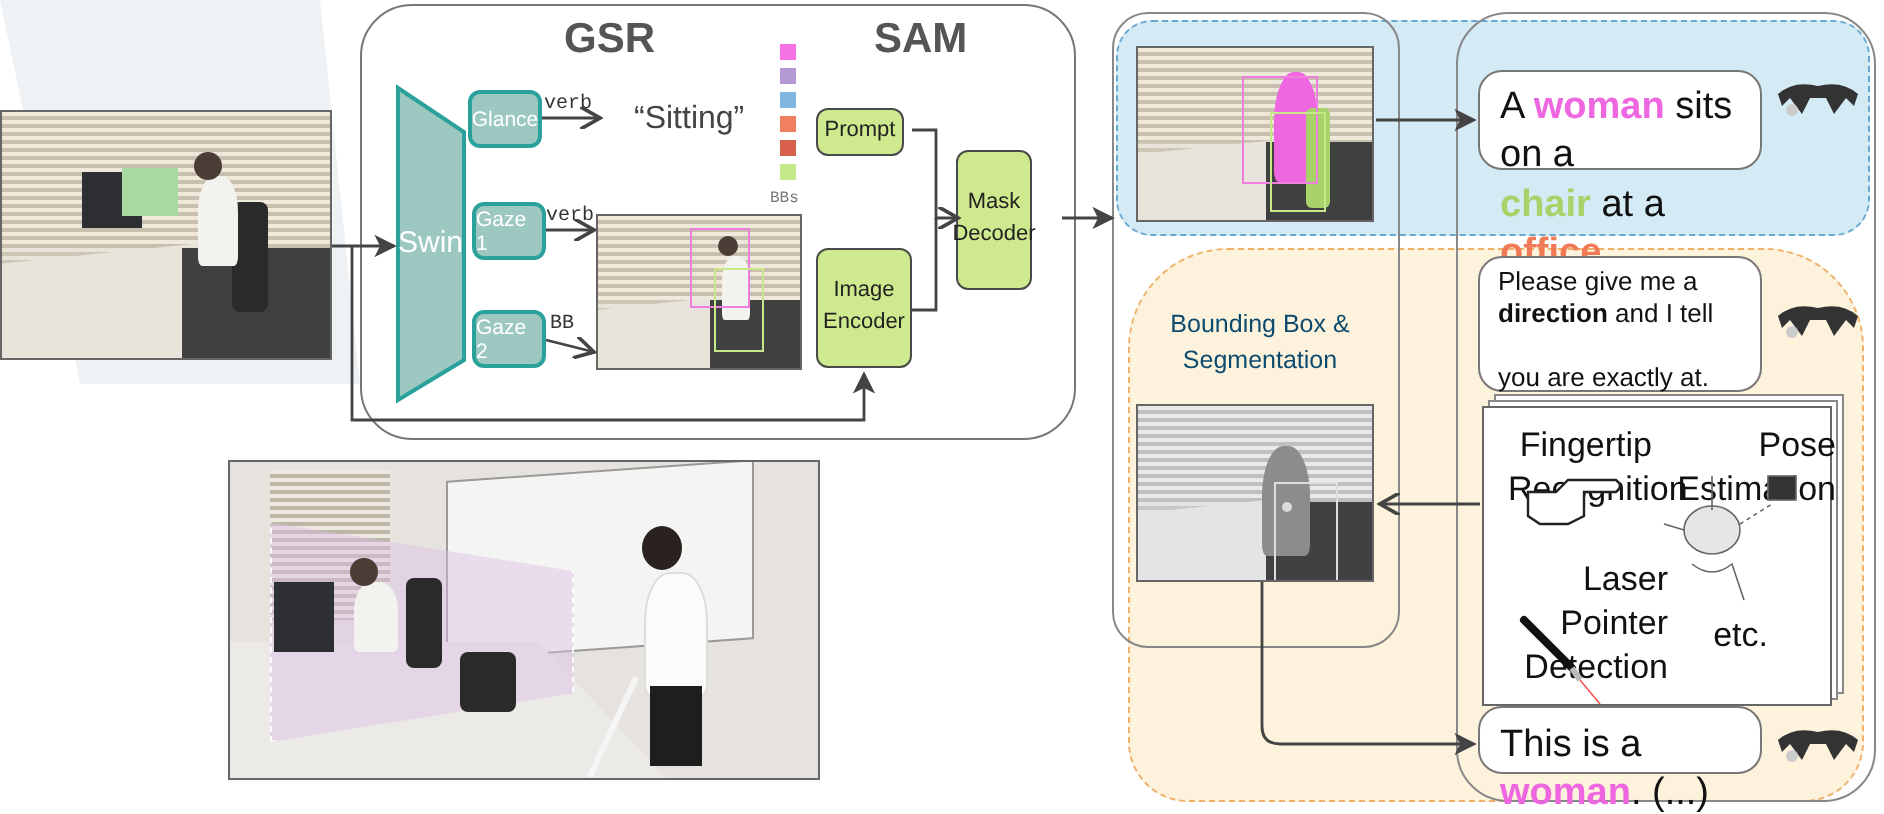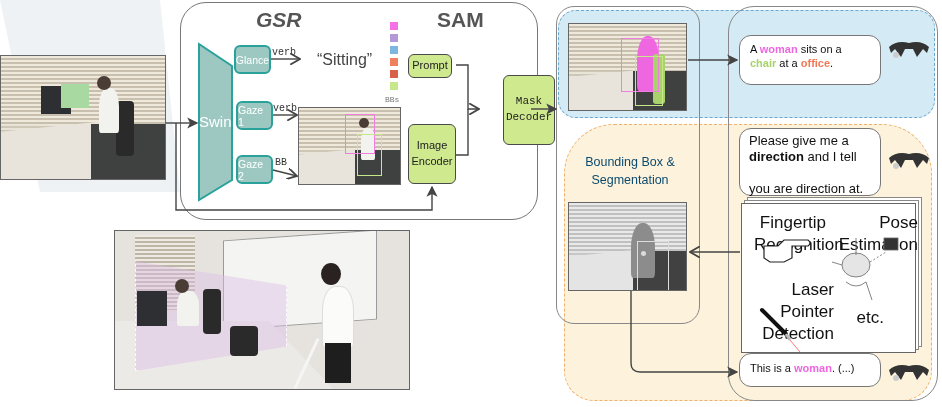--- a/index.html
+++ b/index.html
@@ -43,21 +43,21 @@
   
   .region-blue { left:558px; top:10px; width:377px; height:108px; background:#d4eaf4;
       border:1.5px dashed #6aa9cf; border-radius:18px; box-sizing:border-box; }
   .region-orange { left:564px; top:124px; width:368px; height:277px; background:#fdf3dd;
       border:1.5px dashed #f0b06a; border-radius:50px 50px 30px 30px; box-sizing:border-box; }
   .col-left { left:556px; top:6px; width:144px; height:318px; border:1.5px solid #888;
       border-radius:18px; box-sizing:border-box; }
   .col-right { left:728px; top:6px; width:210px; height:395px; border:1.5px solid #888;
       border-radius:26px; box-sizing:border-box; }
   .bubble { position:absolute; background:#fff; border:1.5px solid #777; border-radius:12px;
-      font-size:11px; line-height:1.28; padding:6px 10px; box-sizing:border-box; color:#111; }
+      font-size:19px; line-height:1.28; padding:6px 10px; box-sizing:border-box; color:#111; }
   .w-pink { color:#ee66e0; font-weight:bold; }
   .w-green { color:#a8d36a; font-weight:bold; }
   .w-orange { color:#f07a55; font-weight:bold; }
   .glasses { position:absolute; width:44px; height:22px; }
   .bbseg { position:absolute; font-size:12.5px; text-align:center; line-height:1.45; color:#0c4a6e; }
   .doc { position:absolute; left:741px; top:203px; width:175px; height:150px; background:#fff;
       border:1.5px solid #666; box-sizing:border-box; }
   .doc-shadow { position:absolute; background:#fff; border:1.2px solid #888; box-sizing:border-box; }
   .doc-lbl { position:absolute; font-size:17px; text-align:right; color:#111; line-height:1.3; }
   .shadow-tri { left:0; top:215px; width:180px; height:192px; }
@@ -90,21 +90,21 @@
   <div class="head" style="left:60px;top:48px;width:14px;height:14px;"></div>
   <div class="chair" style="left:88px;top:58px;width:18px;height:45px;"></div>
   <div class="chair" style="left:115px;top:95px;width:28px;height:30px;"></div>
   <div class="person" style="left:207px;top:55px;width:30px;height:60px;background:#fbfbf9;border:1px solid #ddd;"></div>
   <div style="position:absolute;left:210px;top:112px;width:26px;height:40px;background:#1e1e1e;"></div>
   <div class="head" style="left:206px;top:32px;width:20px;height:22px;background:#2a2220;"></div>
   <div style="position:absolute;left:190px;top:105px;width:3px;height:55px;background:#f5f5f5;transform:rotate(25deg);"></div>
 </div>
 
 <div class="abs panel-main"></div>
-<div class="abs hdr" style="left:256px;top:8px;font-style:italic;">GSR</div>
+<div class="abs hdr" style="left:282px;top:8px;">GSR</div>
 <div class="abs hdr" style="left:437px;top:8px;">SAM</div>
 
 <svg class="overlay" width="942" height="407">
   <polygon points="199,44 232,66 232,180 199,200" fill="#9cc8c1" stroke="#2aa19a" stroke-width="2"></polygon>
 </svg>
 <div class="abs" style="left:199px;top:113px;font-size:15px;color:#fff;">Swin</div>
 
 <div class="teal-box" style="left:234px;top:45px;width:37px;height:29px;">Glance</div>
 <div class="teal-box" style="left:236px;top:101px;width:37px;height:29px;">Gaze 1</div>
 <div class="teal-box" style="left:236px;top:155px;width:37px;height:29px;">Gaze 2</div>
@@ -130,21 +130,21 @@
   <div class="desk"></div>
   <div class="floor"></div>
   <div class="person" style="left:62px;top:20px;width:14px;height:32px;"></div>
   <div class="head" style="left:60px;top:10px;width:10px;height:10px;"></div>
   <div style="position:absolute;left:46px;top:6px;width:28px;height:38px;border:1px solid #f07ee0;"></div>
   <div style="position:absolute;left:58px;top:26px;width:23px;height:40px;border:1px solid #c6e888;"></div>
 </div>
 
 <div class="green-box" style="left:408px;top:54px;width:44px;height:24px;">Prompt</div>
 <div class="green-box" style="left:408px;top:124px;width:48px;height:60px;">Image Encoder</div>
-<div class="green-box" style="left:503px;top:75px;width:52px;height:70px;font-family:Liberation Mono, monospace;">Mask Decoder</div>
+<div class="green-box" style="left:478px;top:75px;width:38px;height:70px;">Mask Decoder</div>
 
 <div class="abs region-blue"></div>
 <div class="abs region-orange"></div>
 <div class="abs col-left"></div>
 <div class="abs col-right"></div>
 
 <div class="photo office-photo" style="left:568px;top:23px;width:119px;height:88px;">
   <div class="wall"></div>
   <div class="desk"></div>
   <div class="floor"></div>
@@ -166,21 +166,21 @@
 </div>
 
 <div class="bubble" style="left:739px;top:35px;width:142px;height:50px;">
   <span>A </span><span class="w-pink">woman</span><span> sits on a </span><br><span class="w-green">chair</span><span> at a </span><span class="w-orange">office</span><span>.</span>
 </div>
 
 <div class="bubble" style="left:739px;top:128px;width:142px;height:68px;padding:4px 9px;font-size:13px;line-height:1.22;">
   <span>Please give me a</span><br>
   <b>direction</b><span> and I tell</span><br>
   <br>
-  <span>you are direction at.</span>
+  <span>you are exactly at.</span>
 </div>
 
 <div class="doc-shadow" style="left:747px;top:197px;width:175px;height:150px;"></div>
 <div class="doc-shadow" style="left:744px;top:200px;width:175px;height:150px;"></div>
 <div class="doc"></div>
 <div class="doc-lbl" style="left:754px;top:212px;width:72px;">Fingertip Recognition</div>
 <div class="doc-lbl" style="left:826px;top:212px;width:92px;">Pose Estimation</div>
 <div class="doc-lbl" style="left:744px;top:279px;width:90px;">Laser Pointer Detection</div>
 <div class="doc-lbl" style="left:844px;top:307px;width:40px;">etc.</div>
 

